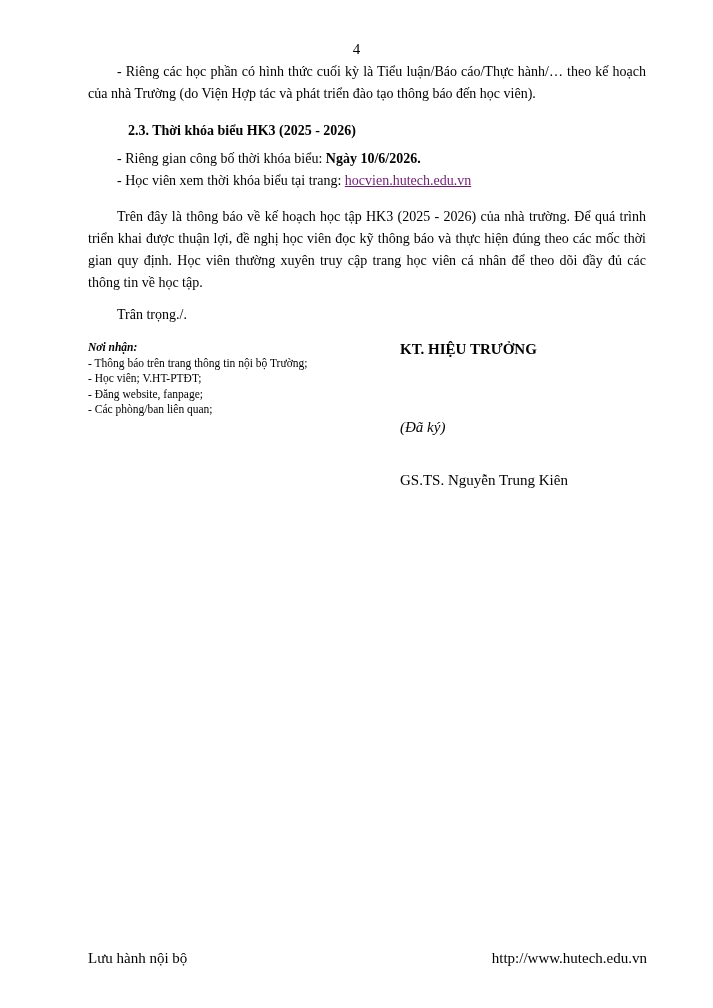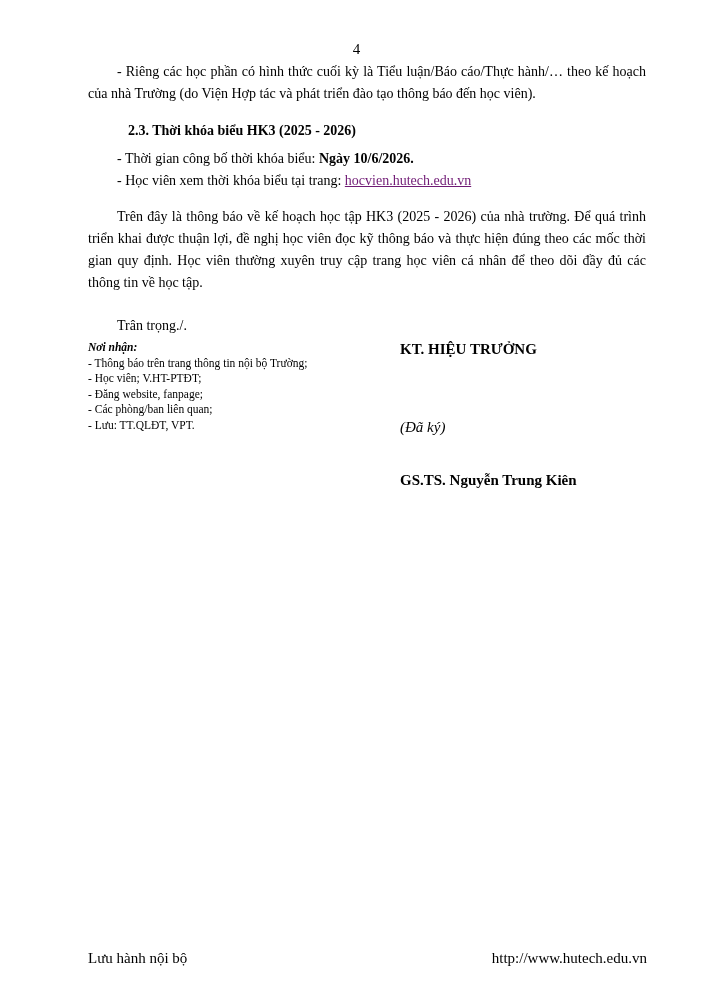--- a/index.html
+++ b/index.html
@@ -67,21 +67,21 @@
     .signature {
       position: absolute;
       left: 400px;
       width: 236px;
       text-align: left;
       font-size: 15px;
       line-height: 19px;
     }
     .sig-role { top: 340px; font-weight: bold; }
     .sig-signed { top: 418px; font-style: italic; }
-    .sig-name { top: 471px; font-weight: bold; }
+    .sig-name { top: 471px; font-weight: normal; }
     .footer-left {
       position: absolute;
       left: 88px;
       top: 949px;
       font-size: 15px;
       line-height: 18px;
     }
     .footer-right {
       position: absolute;
       right: 66px;
@@ -96,39 +96,38 @@
 
 <div class="page-number">4</div>
 
 <div class="body-text" style="top:61px;">
   <p class="para">- Riêng các học phần có hình thức cuối kỳ là Tiểu luận/Báo cáo/Thực hành/… theo kế hoạch của nhà Trường (do Viện Hợp tác và phát triển đào tạo thông báo đến học viên).</p>
 </div>
 
 <div class="body-text" style="top:120px;">
   <p class="heading">2.3. Thời khóa biểu HK3 (2025 - 2026)</p>
   <p class="bullet-line" style="margin-top:6px;">
-    <span>- Thời gian công bố thời khóa biểu: </span><b>Ngày 10/6/2026.</b>
+    <span>- Riêng gian công bố thời khóa biểu: </span><b>Ngày 10/6/2026.</b>
   </p>
   <p class="bullet-line">
     <span>- Học viên xem thời khóa biểu tại trang: </span><a class="link">hocvien.hutech.edu.vn</a>
   </p>
 </div>
 
 <div class="body-text" style="top:206px;">
   <p class="para">Trên đây là thông báo về kế hoạch học tập HK3 (2025 - 2026) của nhà trường. Để quá trình triển khai được thuận lợi, đề nghị học viên đọc kỹ thông báo và thực hiện đúng theo các mốc thời gian quy định. Học viên thường xuyên truy cập trang học viên cá nhân để theo dõi đầy đủ các thông tin về học tập.</p>
-  <p class="para" style="margin-top:21px;">Trân trọng./.</p>
+  <p class="para" style="margin-top:10px;">Trân trọng./.</p>
 </div>
 
 <div class="recipients">
   <div class="title">Nơi nhận:</div>
   <div>- Thông báo trên trang thông tin nội bộ Trường;</div>
   <div>- Học viên; V.HT-PTĐT;</div>
   <div>- Đăng website, fanpage;</div>
   <div>- Các phòng/ban liên quan;</div>
-  <div>- Lưu: TT.QLĐT, VPT.</div>
 </div>
 
 <div class="signature sig-role">
   <div>KT. HIỆU TRƯỞNG</div>
 </div>
 <div class="signature sig-signed">(Đã ký)</div>
 <div class="signature sig-name">GS.TS. Nguyễn Trung Kiên</div>
 
 <div class="footer-left">Lưu hành nội bộ</div>
 <div class="footer-right">http://www.hutech.edu.vn</div>

